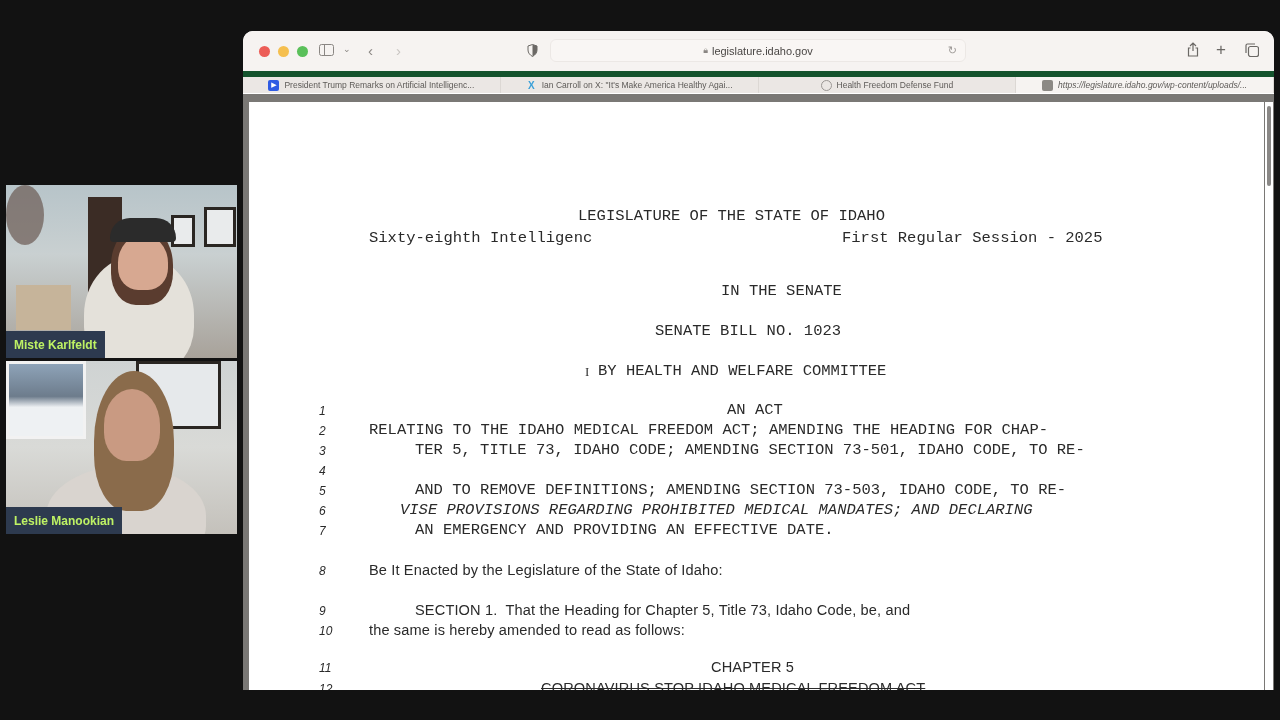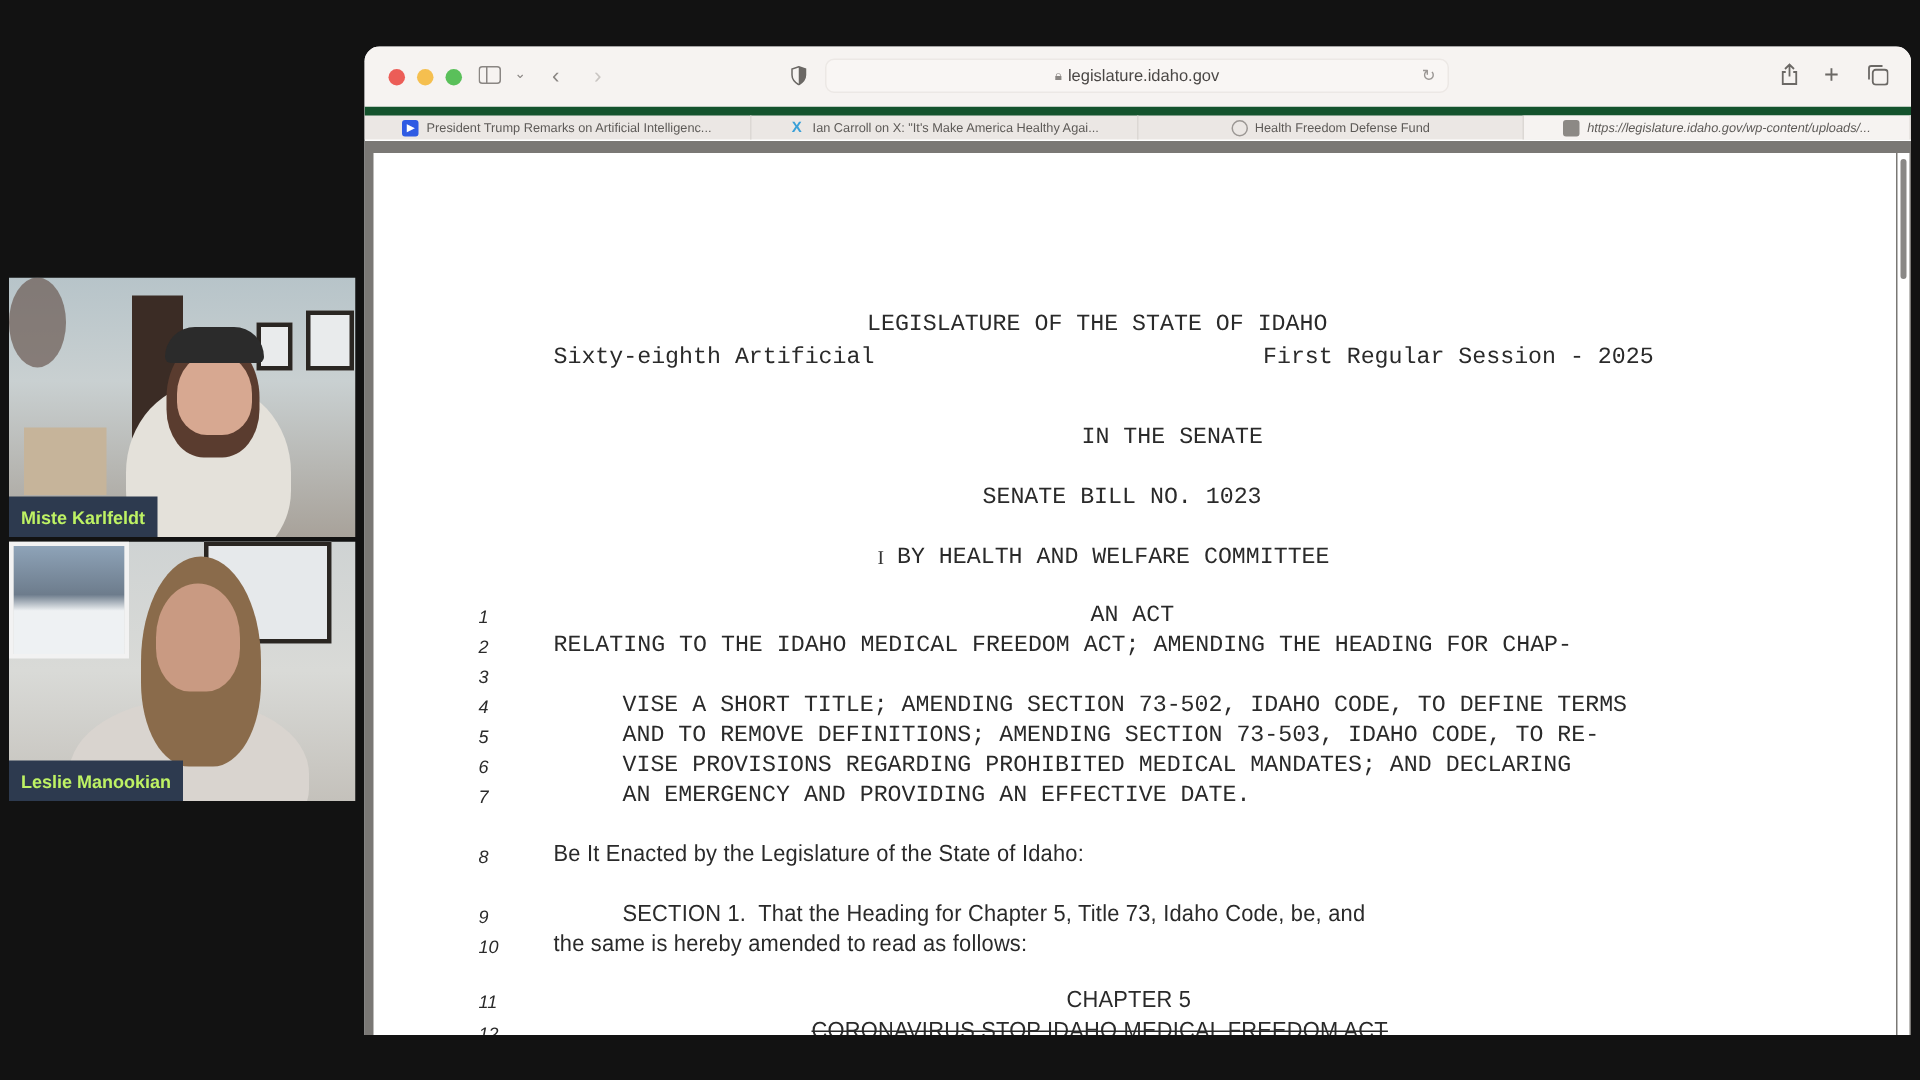--- a/index.html
+++ b/index.html
@@ -137,43 +137,43 @@
       <div class="tab active">
         <span class="fav fav-doc"></span>
         <span class="tab-label">https://legislature.idaho.gov/wp-content/uploads/...</span>
       </div>
     </div>
 
     <div class="content-frame">
       <div class="page">
         <div class="doc">
           <div class="line" style="left:329px;top:105px;">LEGISLATURE OF THE STATE OF IDAHO</div>
-          <div class="line" style="left:120px;top:127px;">Sixty-eighth Artificial</div>
+          <div class="line" style="left:120px;top:127px;">Sixty-eighth Intelligenc</div>
           <div class="line" style="left:593px;top:127px;">First Regular Session - 2025</div>
           <div class="line" style="left:428px;top:180px;margin-left:44px;">IN THE SENATE</div>
           <div class="line" style="left:406px;top:220px;">SENATE BILL NO. 1023</div>
           <span class="cursor-ibeam" style="left:336px;top:262px;">I</span>
           <div class="line" style="left:349px;top:260px;">BY HEALTH AND WELFARE COMMITTEE</div>
 
           <span class="lnum" style="top:302px;">1</span>
           <div class="line" style="left:478px;top:299px;">AN ACT</div>
 
           <span class="lnum" style="top:322px;">2</span>
           <div class="line" style="left:120px;top:319px;">RELATING TO THE IDAHO MEDICAL FREEDOM ACT; AMENDING THE HEADING FOR CHAP-</div>
 
           <span class="lnum" style="top:342px;">3</span>
+          <div class="line" style="left:166px;top:339px;">TER 5, TITLE 73, IDAHO CODE; AMENDING SECTION 73-501, IDAHO CODE, TO RE-</div>
 
           <span class="lnum" style="top:362px;">4</span>
-          <div class="line" style="left:166px;top:359px;">VISE A SHORT TITLE; AMENDING SECTION 73-502, IDAHO CODE, TO DEFINE TERMS</div>
 
           <span class="lnum" style="top:382px;">5</span>
           <div class="line" style="left:166px;top:379px;">AND TO REMOVE DEFINITIONS; AMENDING SECTION 73-503, IDAHO CODE, TO RE-</div>
 
           <span class="lnum" style="top:402px;">6</span>
-          <div class="line" style="left:166px;top:399px;">VISE PROVISIONS REGARDING PROHIBITED MEDICAL MANDATES; AND DECLARING</div>
+          <div class="line" style="left:151px;top:399px;font-style:italic;">VISE PROVISIONS REGARDING PROHIBITED MEDICAL MANDATES; AND DECLARING</div>
 
           <span class="lnum" style="top:422px;">7</span>
           <div class="line" style="left:166px;top:419px;">AN EMERGENCY AND PROVIDING AN EFFECTIVE DATE.</div>
 
           <span class="lnum" style="top:462px;">8</span>
           <div class="line cond" style="left:120px;top:459px;">Be It Enacted by the Legislature of the State of Idaho:</div>
 
           <span class="lnum" style="top:502px;">9</span>
           <div class="line cond" style="left:166px;top:499px;">SECTION 1.  That the Heading for Chapter 5, Title 73, Idaho Code, be, and</div>
 

